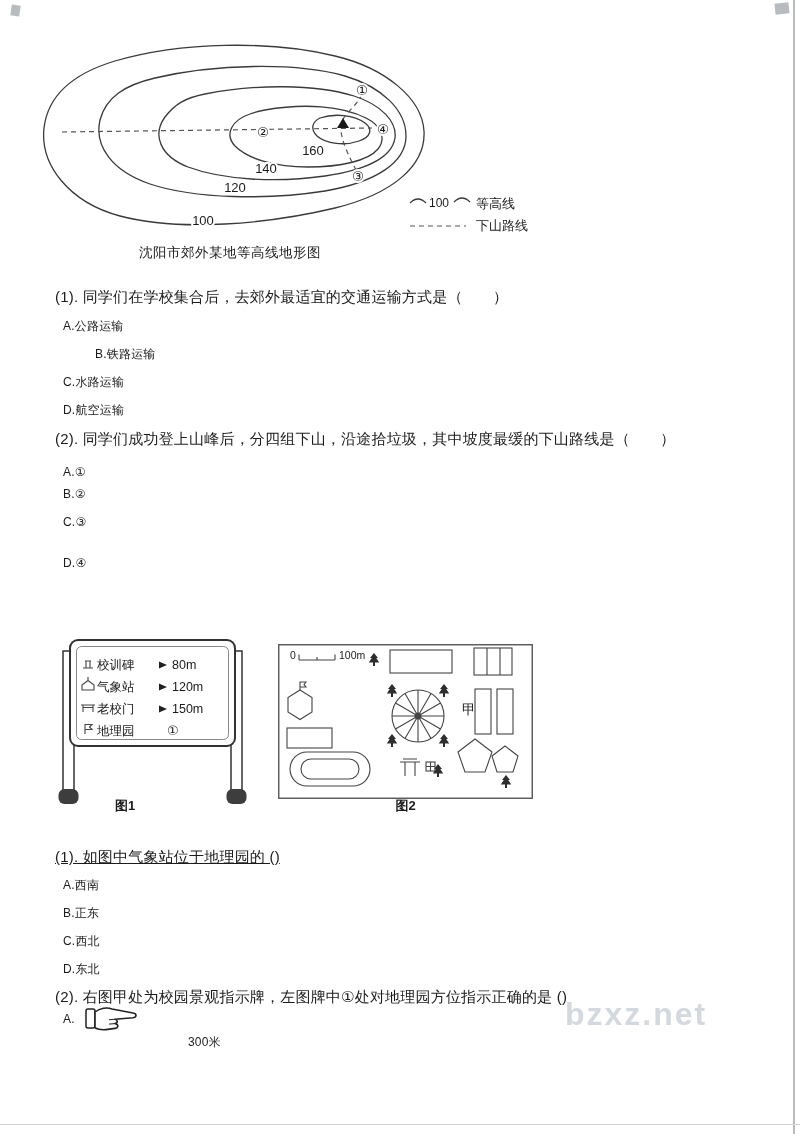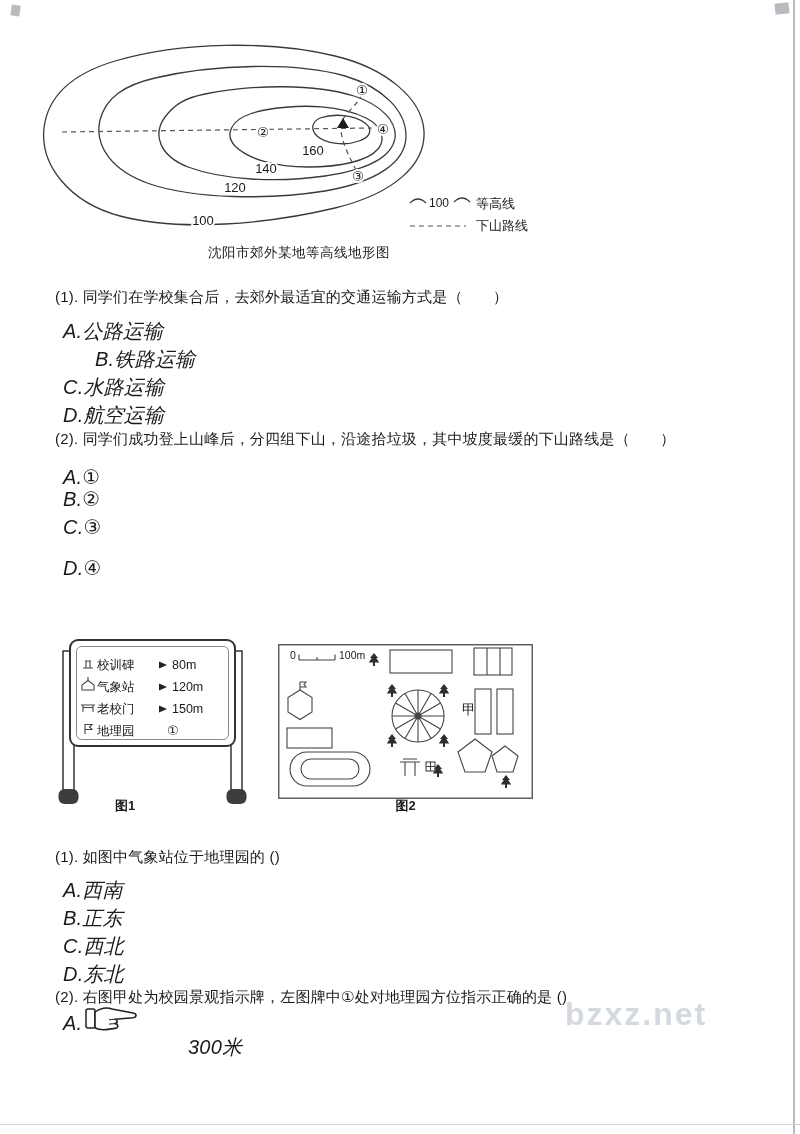--- a/index.html
+++ b/index.html
@@ -1,22 +1,22 @@
 <!DOCTYPE html>
 <html><head>
 <meta charset="utf-8">
 <style>
   html,body{margin:0;padding:0;background:#fff;}
   .page{position:relative;width:800px;height:1134px;background:#fff;overflow:hidden;
         font-family:"Liberation Sans","DejaVu Sans",sans-serif;color:#1b1b1b;}
   .abs{position:absolute;}
   .q{font-size:15px;white-space:nowrap;letter-spacing:.2px;}
-  .opt{font-size:20px;white-space:nowrap;letter-spacing:.2px;font-style:italic;}
+  .opt{font-size:12px;white-space:nowrap;letter-spacing:.2px;}
   .figcap{font-size:13px;font-weight:700;text-align:center;}
-  .mapcap{font-size:13.5px;text-align:right;letter-spacing:.5px;color:#222;}
+  .mapcap{font-size:13.5px;text-align:center;letter-spacing:.5px;color:#222;}
   svg{display:block;overflow:visible;}
   .sv-line{stroke:#3a3a3a;stroke-width:1.3;fill:none;}
   .sv-dash{stroke:#555;stroke-width:1.2;fill:none;stroke-dasharray:5 4;}
   .sv-text{fill:#1a1a1a;paint-order:stroke;stroke:#fff;stroke-width:4px;
            font-family:"Liberation Sans","DejaVu Sans",sans-serif;}
   .sv-plain{fill:#1a1a1a;font-family:"Liberation Sans","DejaVu Sans",sans-serif;}
   .bld{stroke:#444;stroke-width:1.1;fill:none;}
   .watermark{font-size:32px;font-weight:700;color:#cdd3da;letter-spacing:2px;opacity:.85;}
   .edge-right{position:absolute;top:0;left:793px;width:2px;height:1134px;background:#b9bcbe;}
   .edge-bottom{position:absolute;left:0;top:1124px;width:800px;height:1px;background:#cfd2d4;}
@@ -143,21 +143,21 @@
 
     <path class="bld" d="M122,118 h20 M125,115 h14 M127,118 v14 M137,118 v14"></path>
     <rect class="bld" x="148" y="118" width="9" height="9"></rect>
     <path class="bld" stroke-width="0.8" d="M148,122.5 h9 M152.5,118 v9"></path>
 
     <polygon class="bld" points="197,95 214,108 207,128 187,128 180,108"></polygon>
     <polygon class="bld" points="227,102 240,112 235,128 219,128 214,112"></polygon>
   </svg>
   <div class="abs figcap" style="left:278px;top:797px;width:255px;">图2</div>
 
-  <div class="abs q" style="left:55px;top:848px;">(1). 如图中气象站位于地理园的 ()</div>
+  <div class="abs q" style="left:55px;top:848px;text-decoration:underline;">(1). 如图中气象站位于地理园的 ()</div>
   <div class="abs opt" style="left:63px;top:877px;">A.西南</div>
   <div class="abs opt" style="left:63px;top:905px;">B.正东</div>
   <div class="abs opt" style="left:63px;top:933px;">C.西北</div>
   <div class="abs opt" style="left:63px;top:961px;">D.东北</div>
 
   <div class="abs q" style="left:55px;top:988px;">(2). 右图甲处为校园景观指示牌，左图牌中①处对地理园方位指示正确的是 ()</div>
   <div class="abs opt" style="left:63px;top:1012px;">A.</div>
 
   <svg class="abs" style="left:84px;top:1000px;" width="56" height="40" viewBox="0 0 56 40">
     <rect x="2" y="9" width="9" height="19" rx="2" fill="#fff" stroke="#222" stroke-width="1.5"></rect>

